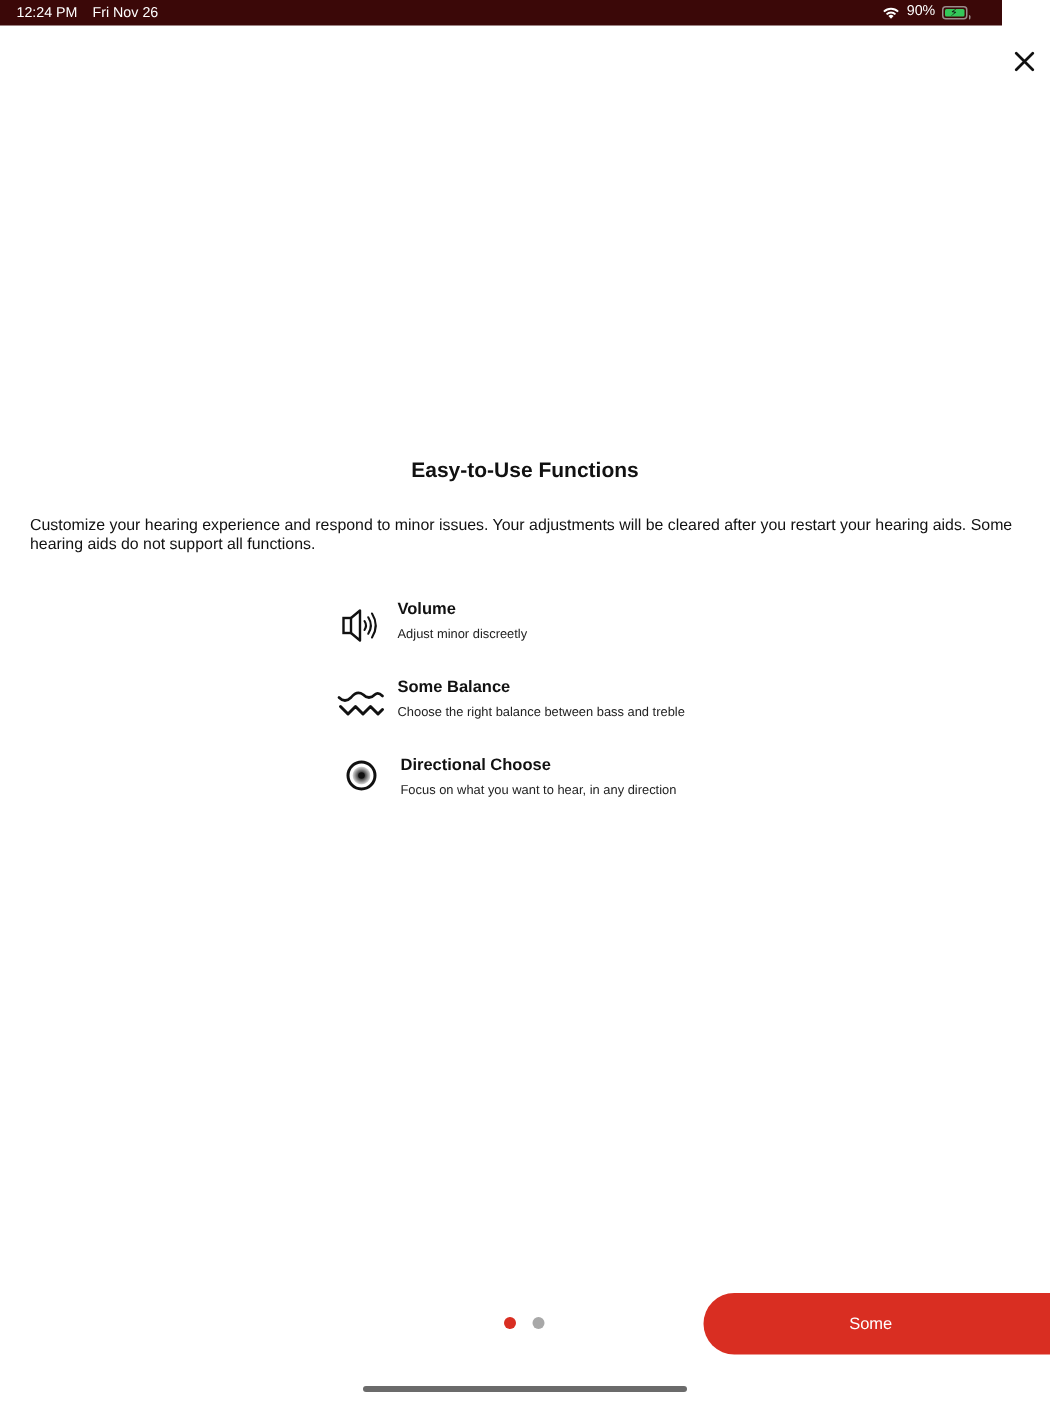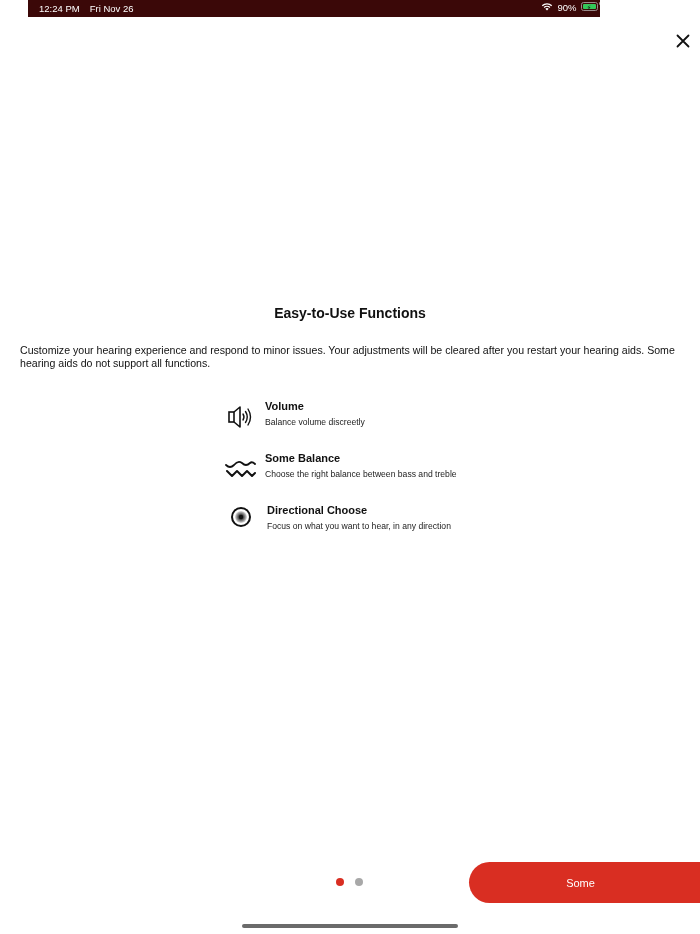--- a/index.html
+++ b/index.html
@@ -8,41 +8,40 @@
       width: 700px;
       height: 934px;
       background: #ffffff;
       font-family: "Liberation Sans", "DejaVu Sans", sans-serif;
       overflow: hidden;
       position: relative;
     }
     .status-bar {
       position: absolute;
       left: 0; top: 0;
-      width: 572px;
+      width: 668px;
       height: 17px;
       background: #3b0808;
       color: #ffffff;
       font-size: 9.5px;
-      margin-left: 28px;
     }
     .status-time {
       position: absolute;
       left: 11px;
       top: 3px;
     }
     .status-date {
       margin-left: 10px;
     }
     .status-right {
       position: absolute;
-      right: 0;
+      right: 21px;
       top: 2px;
       display: flex;
-      align-items: flex-start;
+      align-items: flex-end;
       gap: 4px;
     }
     .wifi-icon svg { display: block; }
     .battery {
       position: relative;
       width: 17px;
       height: 9px;
       border: 1px solid #9a8b8b;
       border-radius: 2.5px;
       box-sizing: border-box;
@@ -212,21 +211,21 @@
     <div class="feature-icon" style="top:0px;">
       <svg width="34" height="34" viewBox="0 0 34 34">
         <rect x="5" y="12" width="5" height="10" fill="none" stroke="#111" stroke-width="1.6"></rect>
         <path d="M10 12 L16 7 L16 27 L10 22" fill="none" stroke="#111" stroke-width="1.6" stroke-linejoin="round"></path>
         <path d="M19 14 Q21 17 19 20" fill="none" stroke="#111" stroke-width="1.4" stroke-linecap="round"></path>
         <path d="M21.5 11.5 Q25 17 21.5 22.5" fill="none" stroke="#111" stroke-width="1.4" stroke-linecap="round"></path>
         <path d="M24 9 Q29 17 24 25" fill="none" stroke="#111" stroke-width="1.4" stroke-linecap="round"></path>
       </svg>
     </div>
     <div class="feature-title" style="left:41px; top:0px;">Volume</div>
-    <div class="feature-desc" style="left:41px; top:17px;">Balance volume discreetly</div>
+    <div class="feature-desc" style="left:41px; top:17px;">Adjust minor discreetly</div>
   </div>
 
   <div class="feature" style="top:52px;">
     <div class="feature-icon" style="top:0px;">
       <svg width="34" height="34" viewBox="0 0 34 34">
         <path d="M2 13 Q6 17 10 13 Q14 8 18 11 Q22 15 26 11 Q28 9 31 12" fill="none" stroke="#111" stroke-width="1.8" stroke-linecap="round"></path>
         <path d="M3 19 L8 24 L13 19 L18 24 L23 19 L28 24 L31 21" fill="none" stroke="#111" stroke-width="2" stroke-linecap="round" stroke-linejoin="round"></path>
       </svg>
     </div>
     <div class="feature-title" style="left:41px; top:0px;">Some Balance</div>

